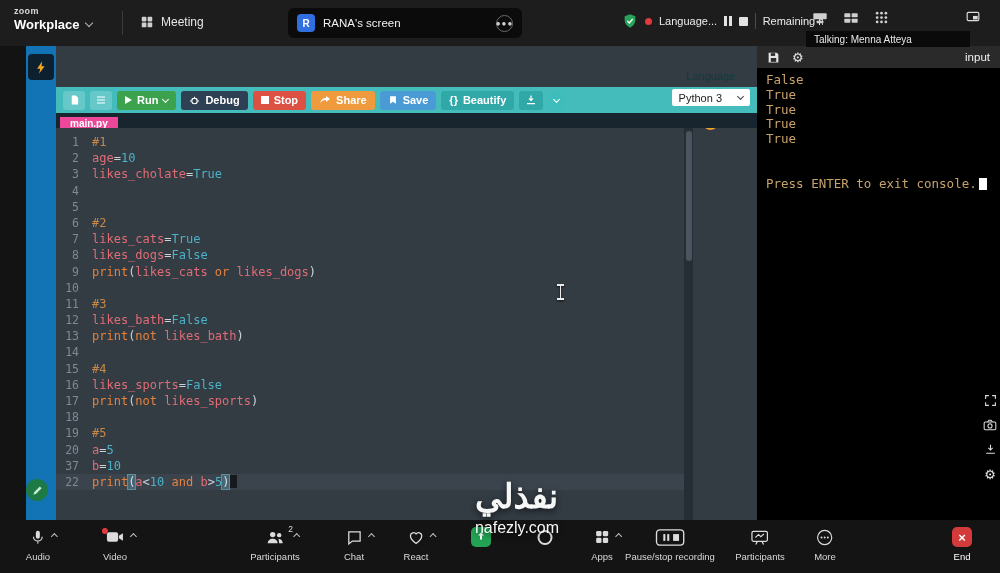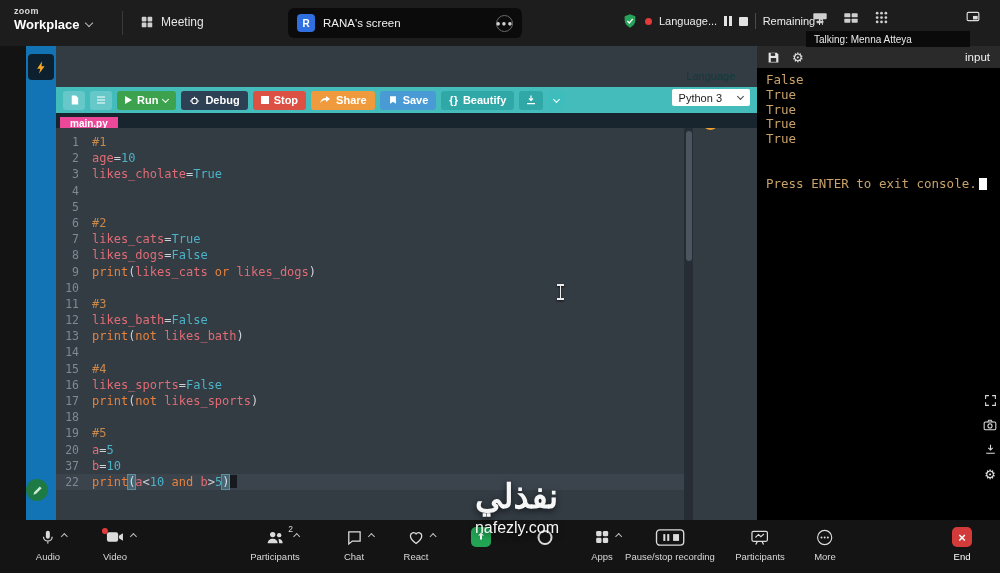--- a/index.html
+++ b/index.html
@@ -389,21 +389,21 @@
         </svg>
       <svg width="13" height="13" viewBox="0 0 24 24" fill="none" stroke="#ddd" stroke-width="2">
           <path d="M12 3v10M8 9l4 4 4-4M4 19h16"></path>
         </svg>
       <span class="gear-glyph">⚙</span>
     </div>
   </div>
 </div>
 
 <footer class="zoom-bottom">
-  <div class="tb-item" style="left:48px">
+  <div class="tb-item" style="left:38px">
     <span class="tbi">
       <svg width="16" height="18" viewBox="0 0 24 24" fill="#dcdcdc">
           <rect x="9" y="2.5" width="6" height="12" rx="3"></rect>
           <path d="M5.5 11.5a6.5 6.5 0 0 0 13 0" fill="none" stroke="#dcdcdc" stroke-width="1.8"></path>
           <rect x="11.2" y="18.5" width="1.6" height="3.5"></rect>
         </svg>
       <span class="chev"></span>
     </span>
     <span>Audio</span>
   </div>

